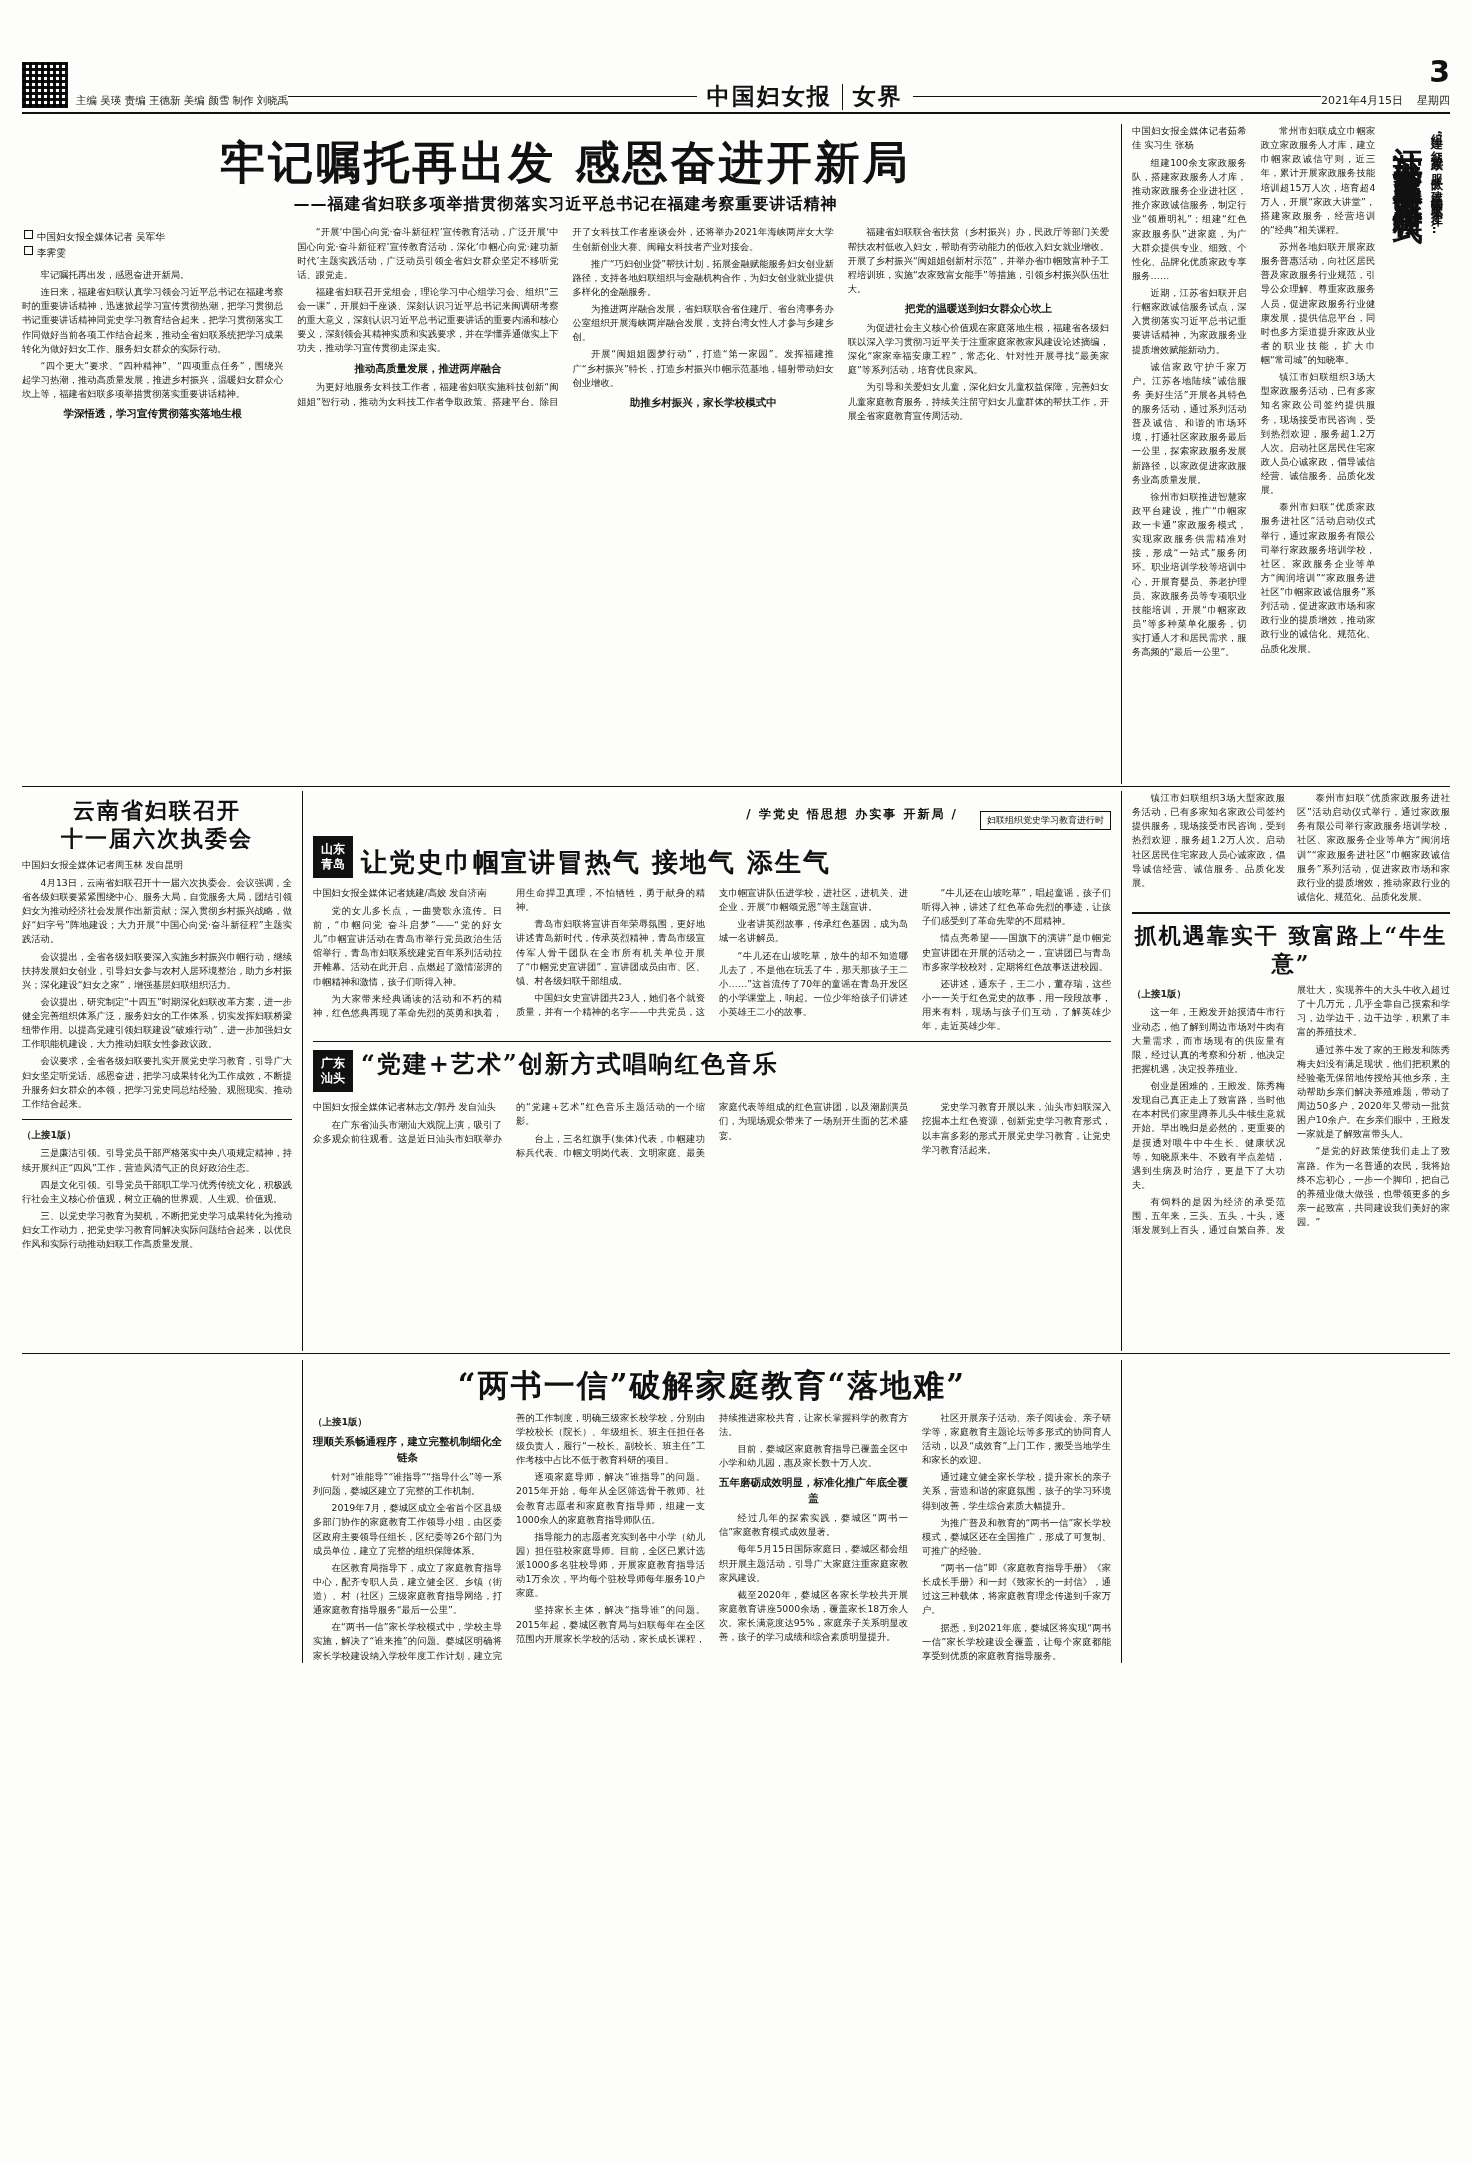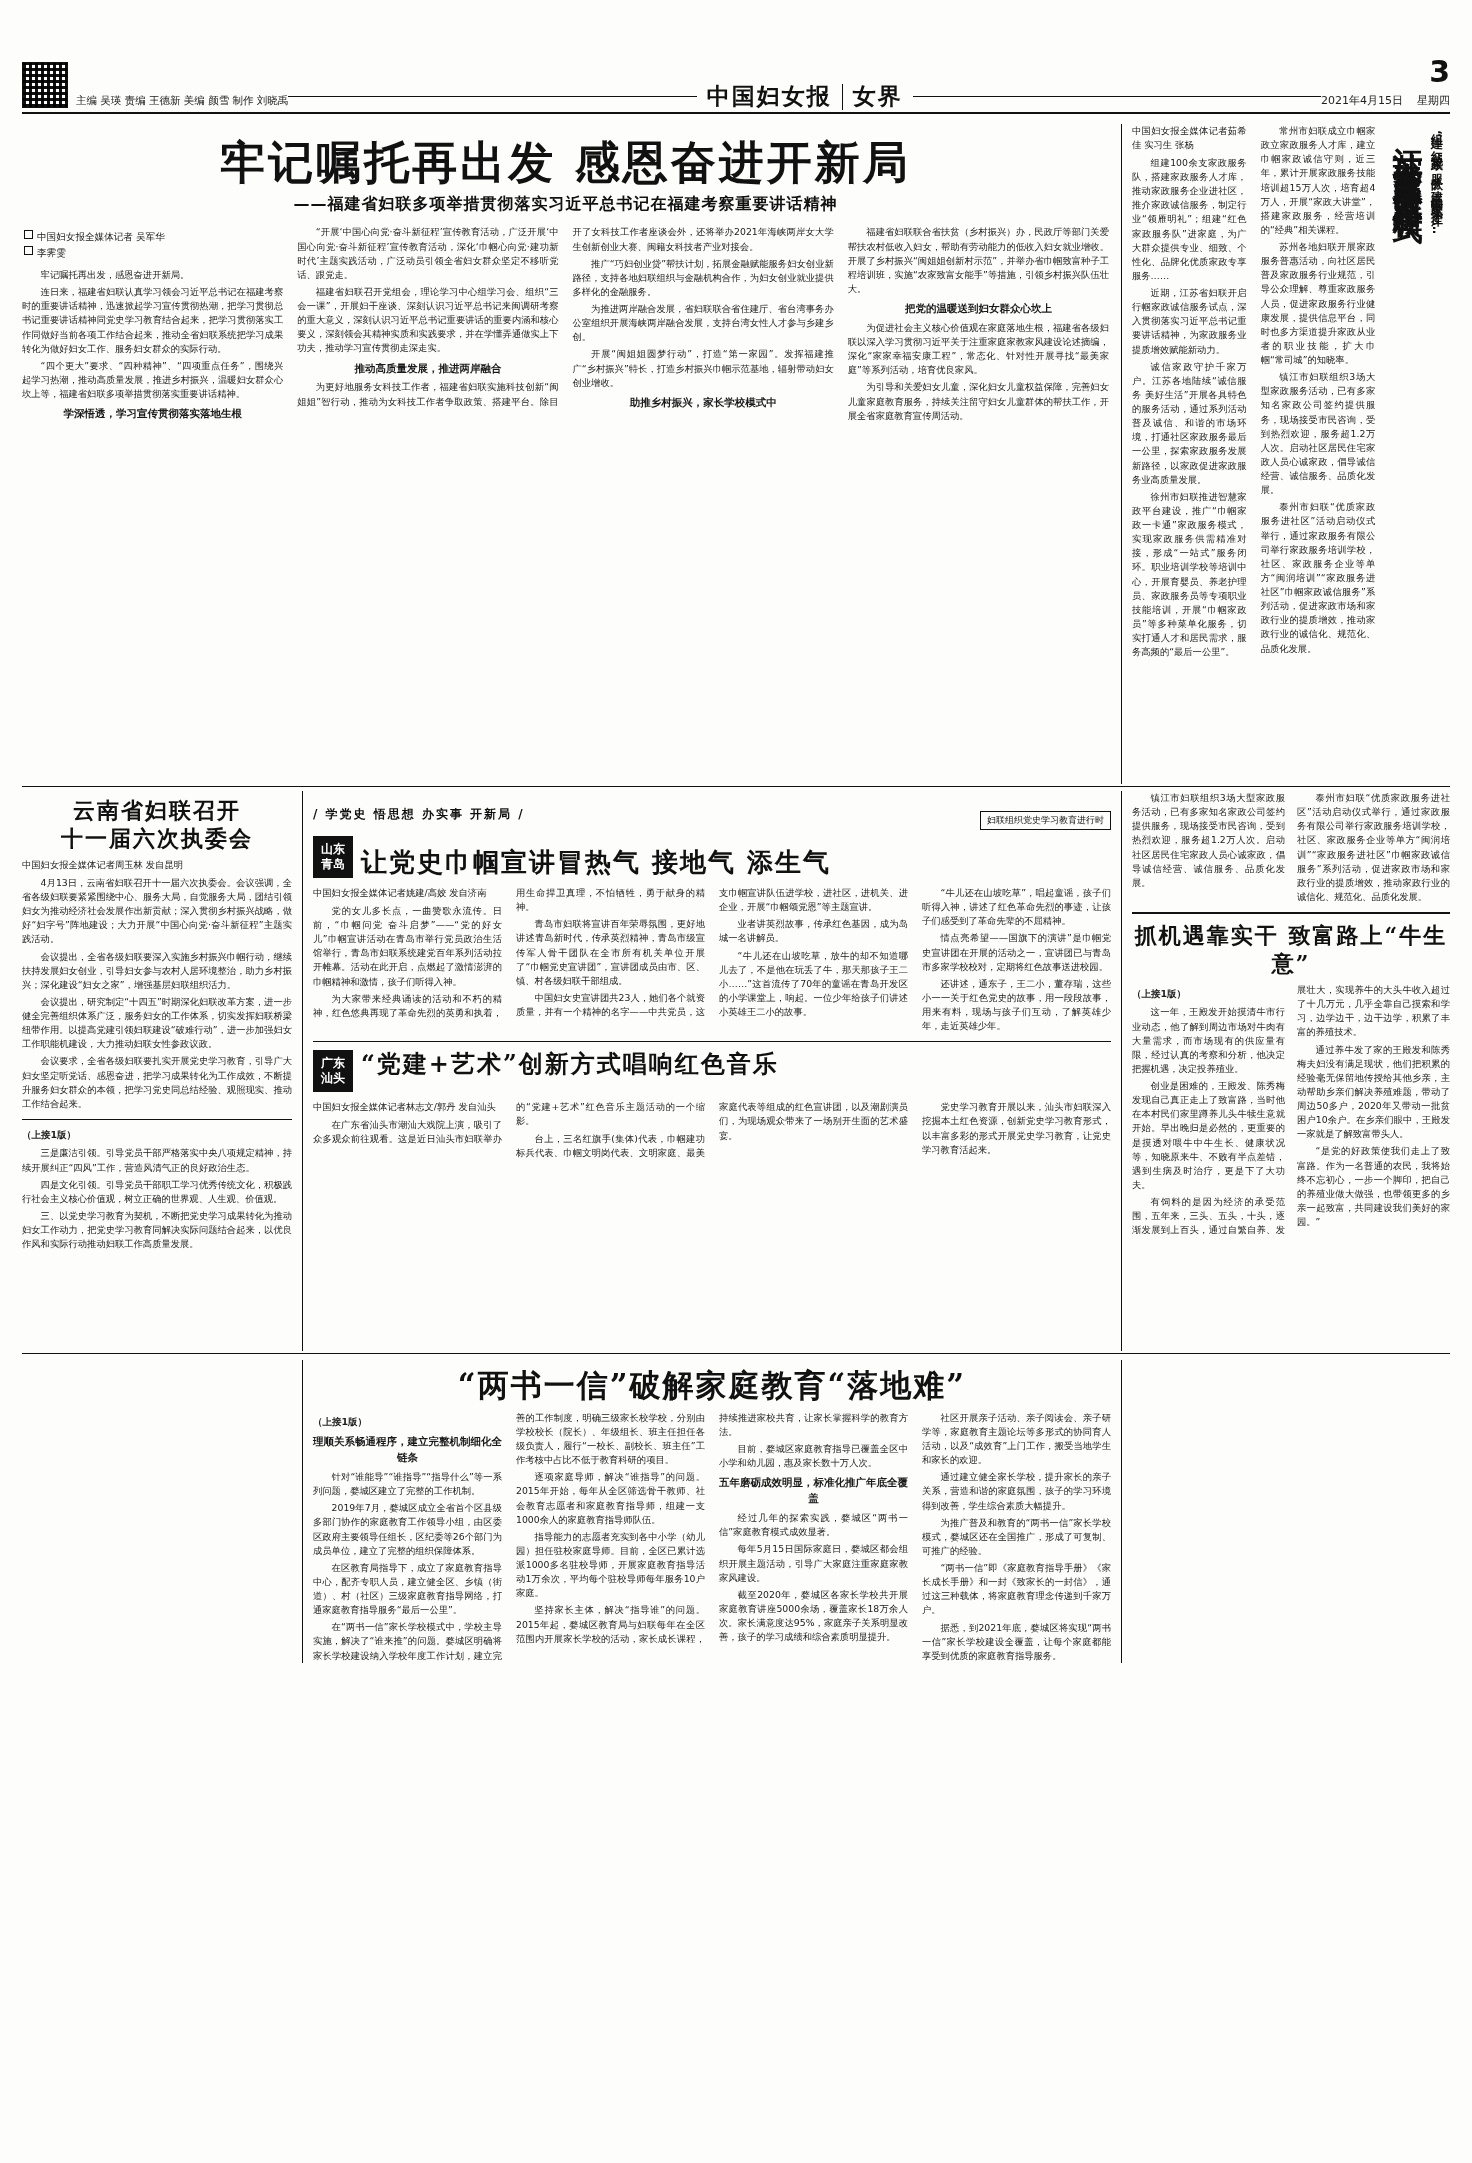--- a/index.html
+++ b/index.html
@@ -61,21 +61,21 @@
     line-height:1.25;
   }
   .vert-sub{
     writing-mode:vertical-rl;
     font-size:12px;letter-spacing:3px;line-height:1.6;font-weight:bold;
   }
 
   .right-rail{width:318px;display:flex;flex-direction:row-reverse;}
 
   
-  .banner{display:flex;align-items:center;justify-content:space-between;gap:22px;margin:8px 0 6px;}
+  .banner{display:flex;align-items:center;justify-content:flex-end;gap:22px;margin:8px 0 6px;}
   .banner .slash{font-size:12px;font-weight:bold;letter-spacing:2px;}
   .tag{border:1px solid #111;font-size:9px;padding:2px 6px;white-space:nowrap;margin-top:12px;}
 
   .region-badge{
     background:#111;color:#fff;font-size:12px;font-weight:bold;
     width:34px;padding:6px 3px;text-align:center;line-height:1.25;flex:none;margin-right:8px;
   }
   .mid-head{
     font-family:"DejaVu Serif","Liberation Serif",serif;
     font-weight:bold;font-size:26px;letter-spacing:2px;line-height:1.2;

